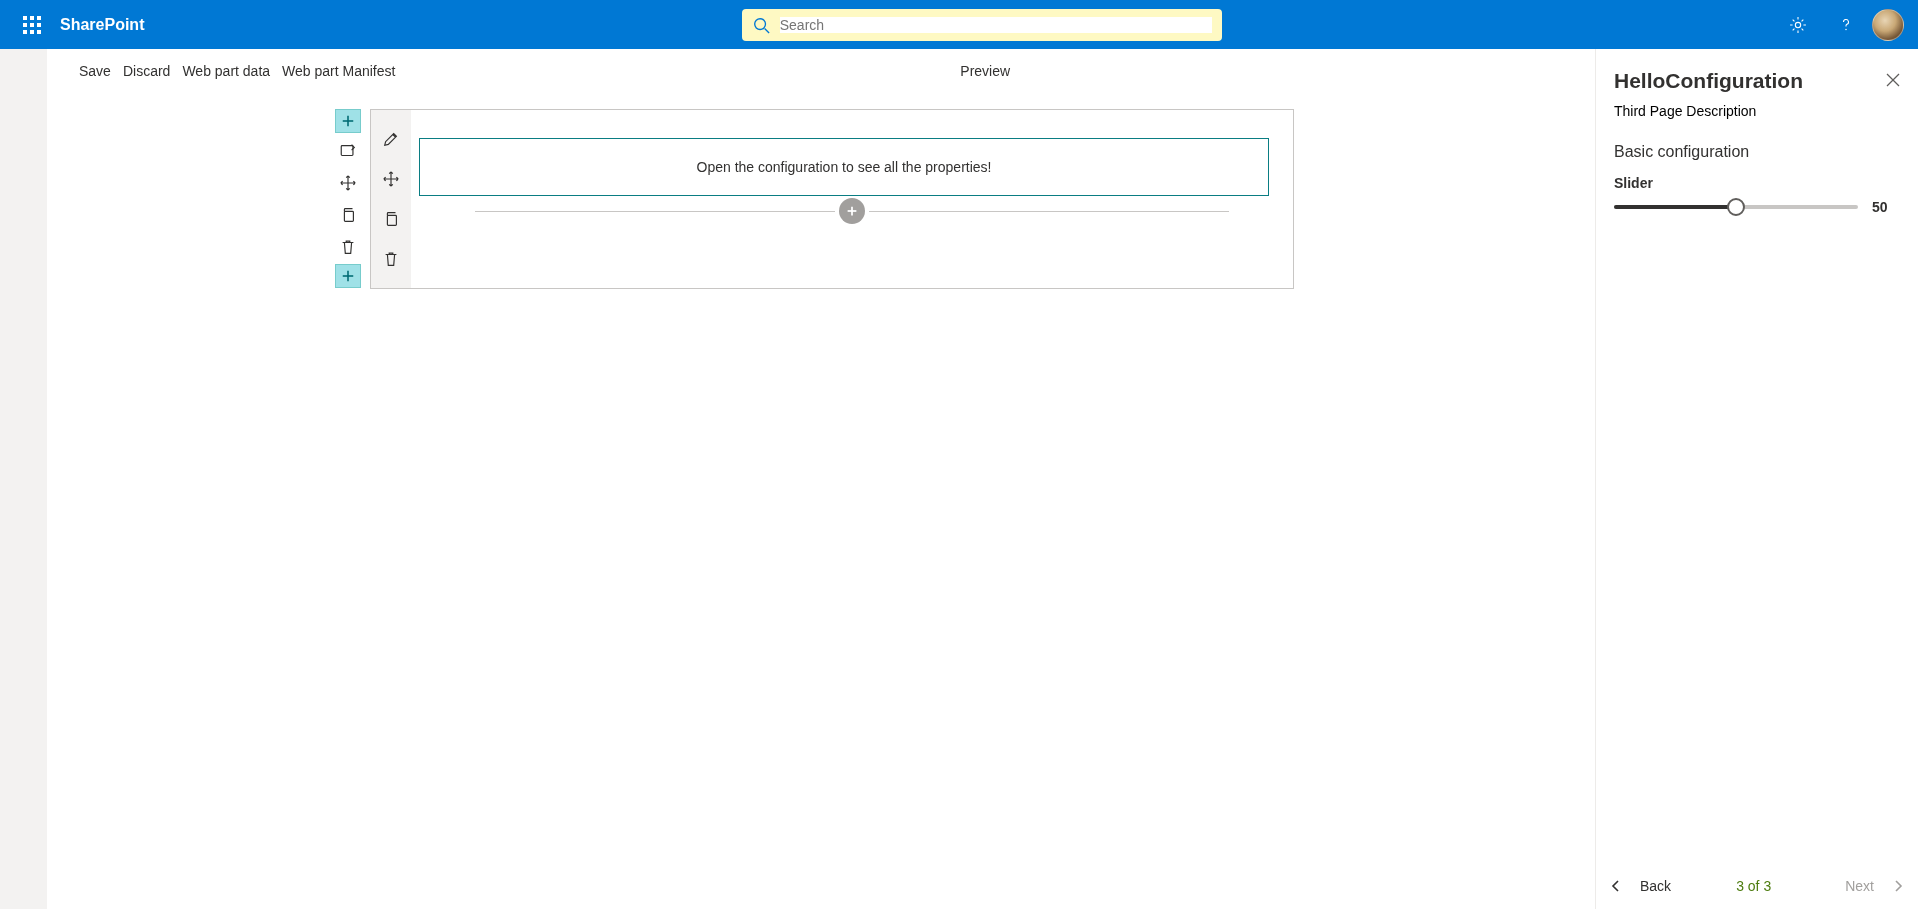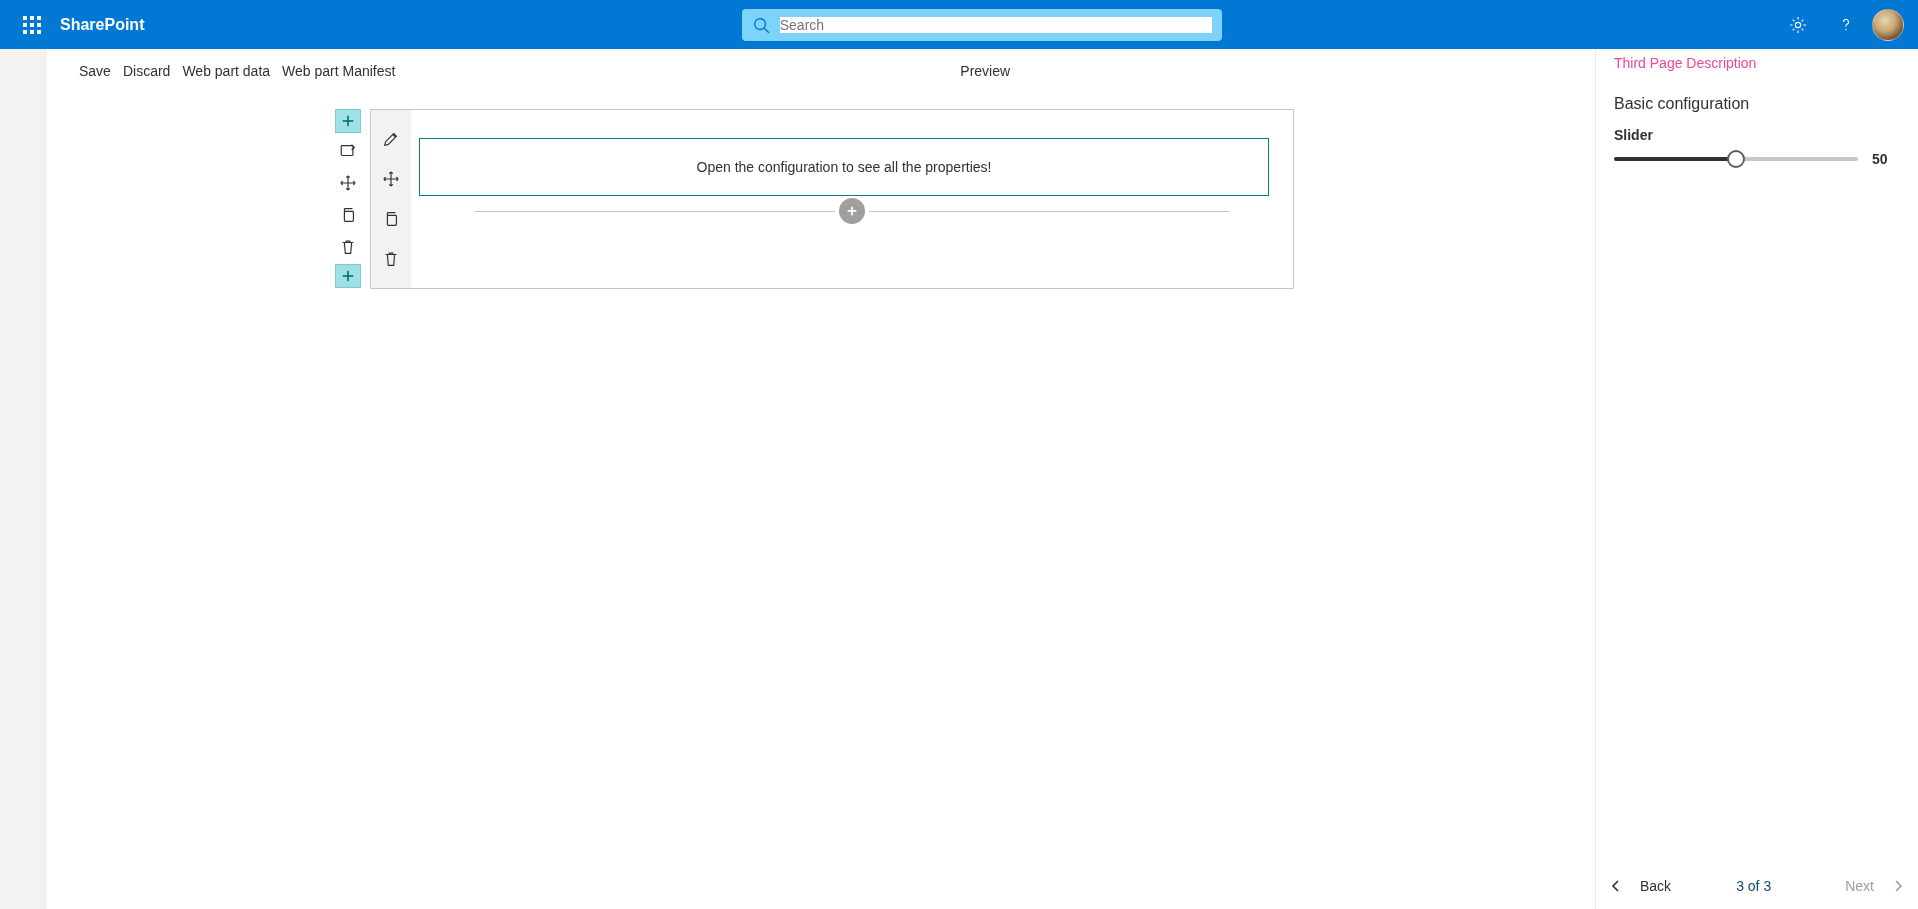--- a/index.html
+++ b/index.html
@@ -15,21 +15,21 @@
     color: #fff;
     padding: 0 8px;
   }
   .waffle {
     width: 48px; height: 48px; display:flex; align-items:center; justify-content:center; cursor:pointer;
   }
   .waffle svg { width: 18px; height: 18px; fill:#fff; }
   .brand { font-size: 16px; font-weight: 600; margin-left: 4px; }
   .search-wrap { flex: 1; display:flex; justify-content:center; }
   .search {
-    width: 480px; height: 32px; background:#7dd3fc; border-radius:4px;
+    width: 480px; height: 32px; background:#fef9c3; border-radius:4px;
     display:flex; align-items:center; padding:0 10px;margin-left:43px;
   }
   .search svg { width:18px; height:18px; stroke:#0078d4; fill:none; stroke-width:1.5; }
   .search input {
     border:none; outline:none; font-size:14px; margin-left:10px; flex:1; color:#605e5c;
   }
   .header-right { display:flex; align-items:center; gap:4px; padding-right:6px; }
   .hicon { width:44px; height:48px; display:flex; align-items:center; justify-content:center; cursor:pointer; }
   .hicon svg { width:20px; height:20px; stroke:#fff; fill:none; stroke-width:1.3; }
   .avatar { width:32px; height:32px; border-radius:50%; background: radial-gradient(circle at 40% 35%, #e8d5b5 0%, #c9a876 40%, #7a5b3a 70%, #3b2b18 100%); border:1px solid rgba(255,255,255,.4); }
@@ -99,21 +99,21 @@
   .add-mid svg { width:14px; height:14px; stroke:#fff; stroke-width:2; fill:none; }
 
   
   .pane {
     width: 322px; display:flex; flex-direction:column; background:#fff;
   }
   .pane-head { display:flex; align-items:flex-start; justify-content:space-between; padding:20px 18px 4px 18px; }
   .pane-title { font-size:21px; font-weight:600; }
   .pane-close { cursor:pointer; padding-top:4px; }
   .pane-close svg { width:14px; height:14px; stroke:#605e5c; stroke-width:1.2; fill:none; }
-  .pane-desc { padding: 6px 18px 18px 18px; font-size:14px; color:#ec4899; }
+  .pane-desc { padding: 6px 18px 18px 18px; font-size:14px; color:#000000; }
   .pane-group { padding: 6px 18px; }
   .group-title { font-size:16px; font-weight:400; margin-bottom:14px; color:#323130; }
   .field-label { font-size:14px; font-weight:600; margin-bottom:8px; }
   .slider-row { display:flex; align-items:center; gap:14px; }
   .slider-track {
     flex:1; height:4px; background:#c8c6c4; border-radius:2px; position:relative; cursor:pointer;
   }
   .slider-fill { position:absolute; left:0; top:0; height:100%; background:#323130; border-radius:2px; width:50%; }
   .slider-thumb {
     position:absolute; top:50%; left:50%; transform:translate(-50%,-50%);
@@ -121,21 +121,21 @@
   }
   .slider-val { font-size:14px; font-weight:600; width:28px; }
 
   .pane-footer {
     margin-top:auto; height:46px; border-top:0; display:flex; align-items:center;
     padding:0 14px; font-size:14px;
   }
   .pager-btn { display:flex; align-items:center; gap:18px; cursor:pointer; }
   .pager-btn.disabled { color:#a19f9d; cursor:default;margin-left:9px; }
   .pager-btn svg { width:12px; height:12px; stroke:currentColor; fill:none; stroke-width:1.6; }
-  .pager-spacer { flex:1; text-align:center; color:#0c4a6e; }
+  .pager-spacer { flex:1; text-align:center; color:#4d7c0f; }
 </style>
 </head>
 <body>
 
 <div class="header">
   <div class="waffle">
     <svg viewBox="0 0 18 18">
       <rect x="0" y="0" width="4" height="4"></rect>
         <rect x="7" y="0" width="4" height="4"></rect>
         <rect x="14" y="0" width="4" height="4"></rect>
@@ -269,20 +269,29 @@
               </div>
             </div>
 
           </div>
         </div>
       </div>
     </div>
   </div>
 
   <div class="pane">
+    <div class="pane-head">
+      <div class="pane-title">HelloConfiguration</div>
+      <div class="pane-close">
+        <svg viewBox="0 0 14 14">
+            <line x1="1" y1="1" x2="13" y2="13"></line>
+            <line x1="13" y1="1" x2="1" y2="13"></line>
+          </svg>
+      </div>
+    </div>
     <div class="pane-desc">Third Page Description</div>
 
     <div class="pane-group">
       <div class="group-title">Basic configuration</div>
       <div class="field-label">Slider</div>
       <div class="slider-row">
         <div class="slider-track">
           <div class="slider-fill" id="slider-fill" style="width: 50%;"></div>
           <div class="slider-thumb" id="slider-thumb" style="left: 50%;"></div>
         </div>

